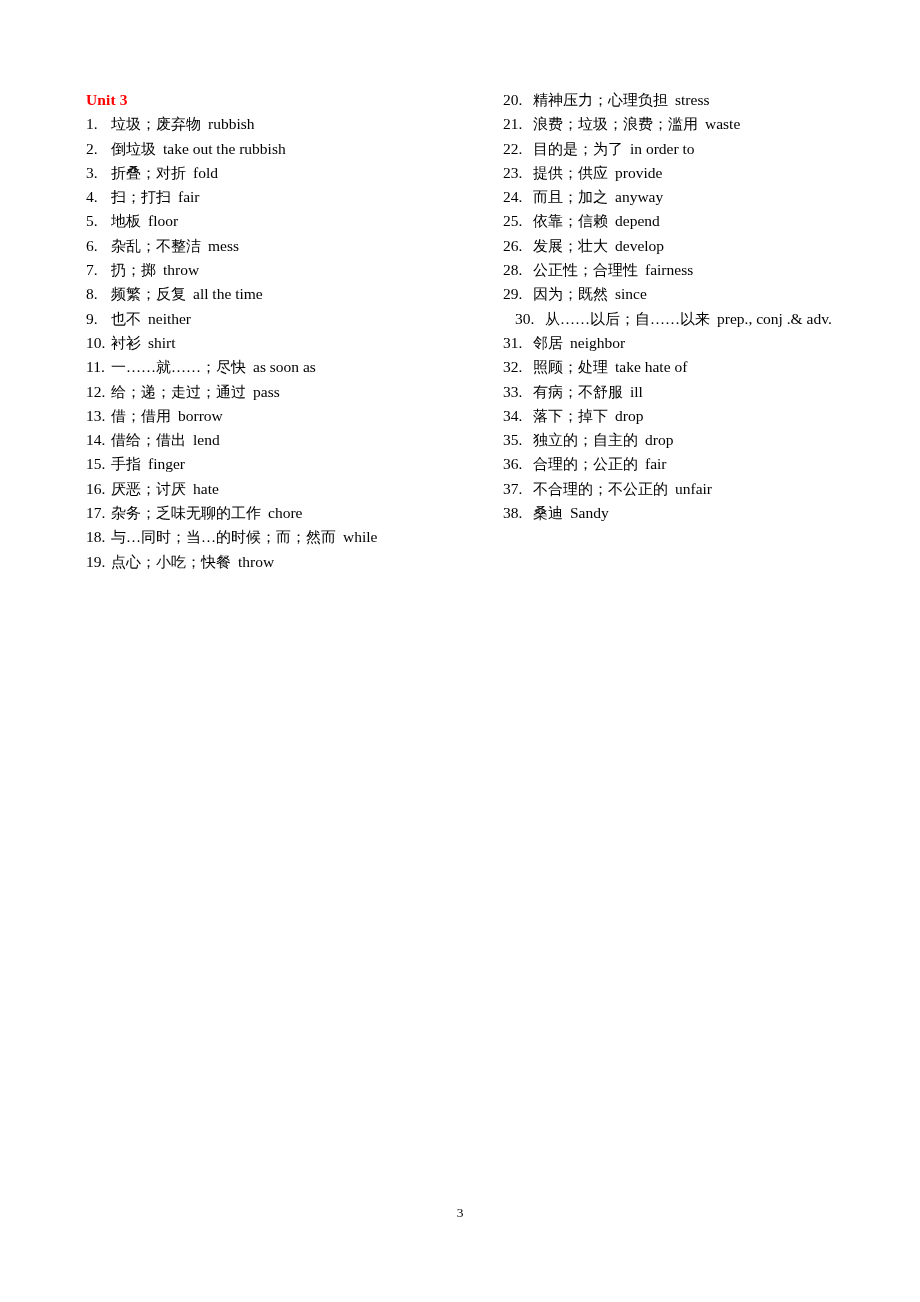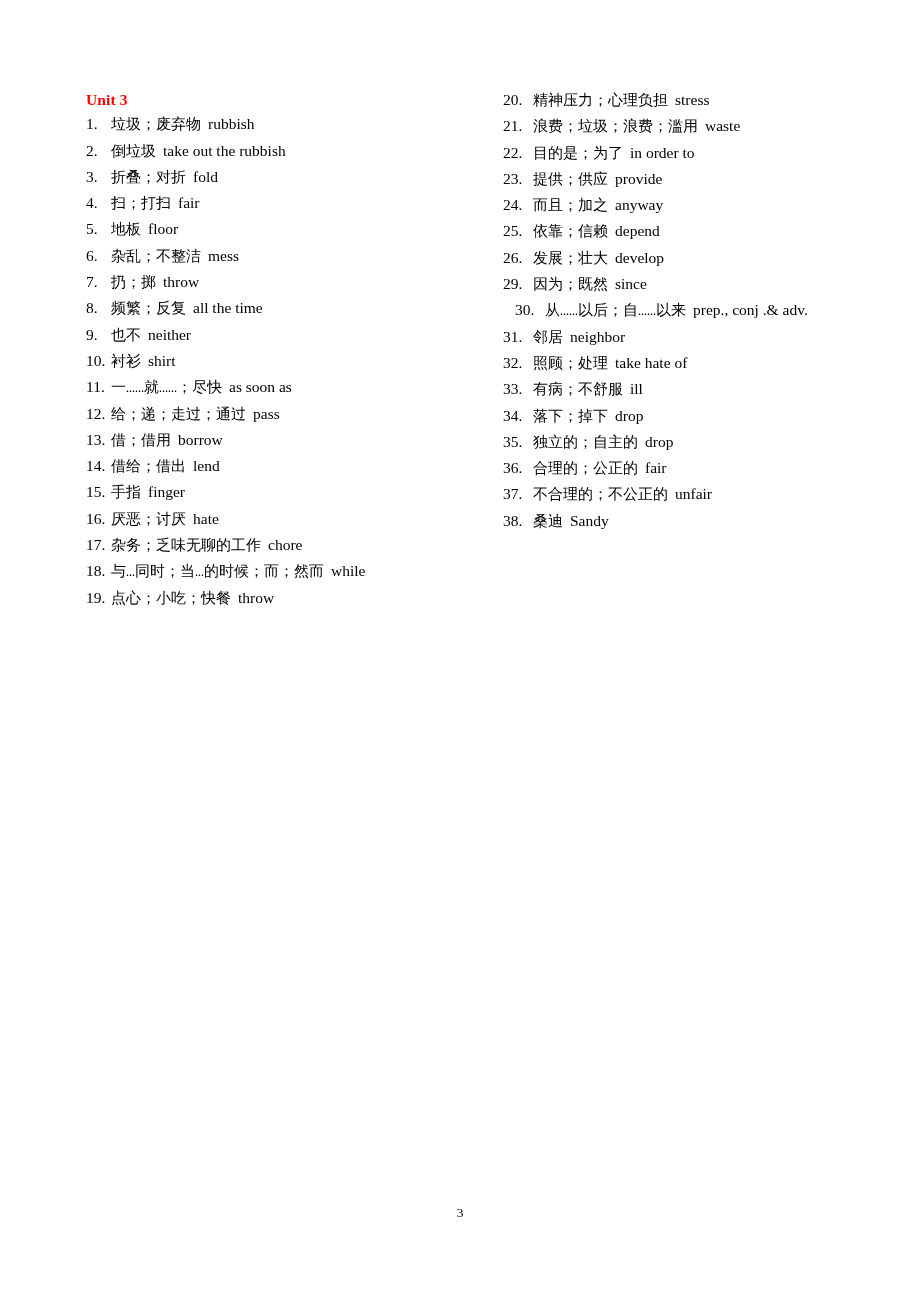--- a/index.html
+++ b/index.html
@@ -46,35 +46,36 @@
     line-height: 24.3px;
     letter-spacing: 0.1px;
     white-space: nowrap;
   }
   .entry {
     display: flex;
     flex-direction: row;
     font-size: 15.5px;
     line-height: 24.3px;
     white-space: nowrap;
+    align-items: flex-end;
   }
   .entry .num {
     flex: 0 0 auto;
     text-align: left;
   }
   
   .col-left .entry .num { width: 25px; }
   .col-right .entry .num { width: 30px; }
 
   .entry .body {
     flex: 1 1 auto;
     white-space: normal;
   }
   .entry .zh {
-    font-family: Liberation Mono, monospace;
+    font-family: Liberation Serif, serif;
     font-size: 15px;
   }
   .entry .gap {
     display: inline-block;
     width: 7px;
   }
   .entry .en {
     font-family: "Liberation Serif", "DejaVu Serif", serif;
     font-size: 15.5px;
   }
@@ -205,20 +206,24 @@
           </div>
           <div class="entry">
             <span class="num">25.</span>
             <span class="body"><span class="zh">依靠；信赖</span><span class="gap"></span><span class="en">depend</span></span>
           </div>
           <div class="entry">
             <span class="num">26.</span>
             <span class="body"><span class="zh">发展；壮大</span><span class="gap"></span><span class="en">develop</span></span>
           </div>
           <div class="entry">
+            <span class="num">28.</span>
+            <span class="body"><span class="zh">公正性；合理性</span><span class="gap"></span><span class="en">fairness</span></span>
+          </div>
+          <div class="entry">
             <span class="num">29.</span>
             <span class="body"><span class="zh">因为；既然</span><span class="gap"></span><span class="en">since</span></span>
           </div>
           <div class="entry wrap">
             <span class="num">30.</span>
             <span class="body"><span class="zh">从……以后；自……以来</span><span class="gap"></span><span class="en">prep., conj .&amp; adv.</span></span>
           </div>
           <div class="entry">
             <span class="num">31.</span>
             <span class="body"><span class="zh">邻居</span><span class="gap"></span><span class="en">neighbor</span></span>

